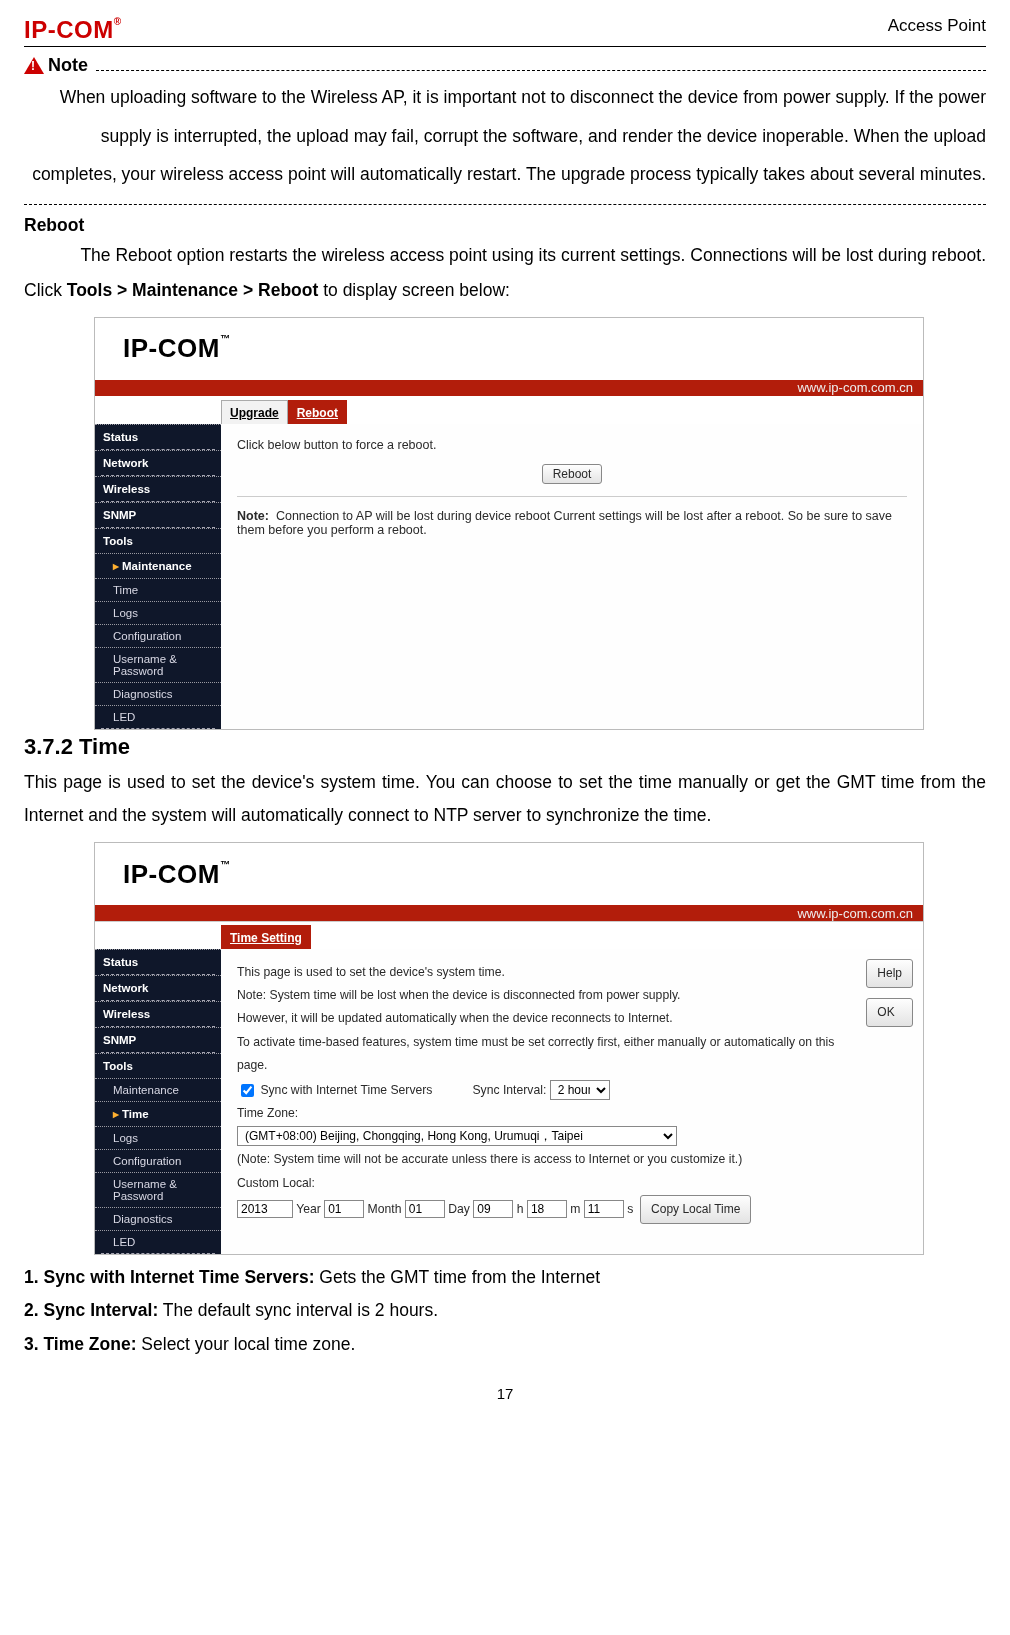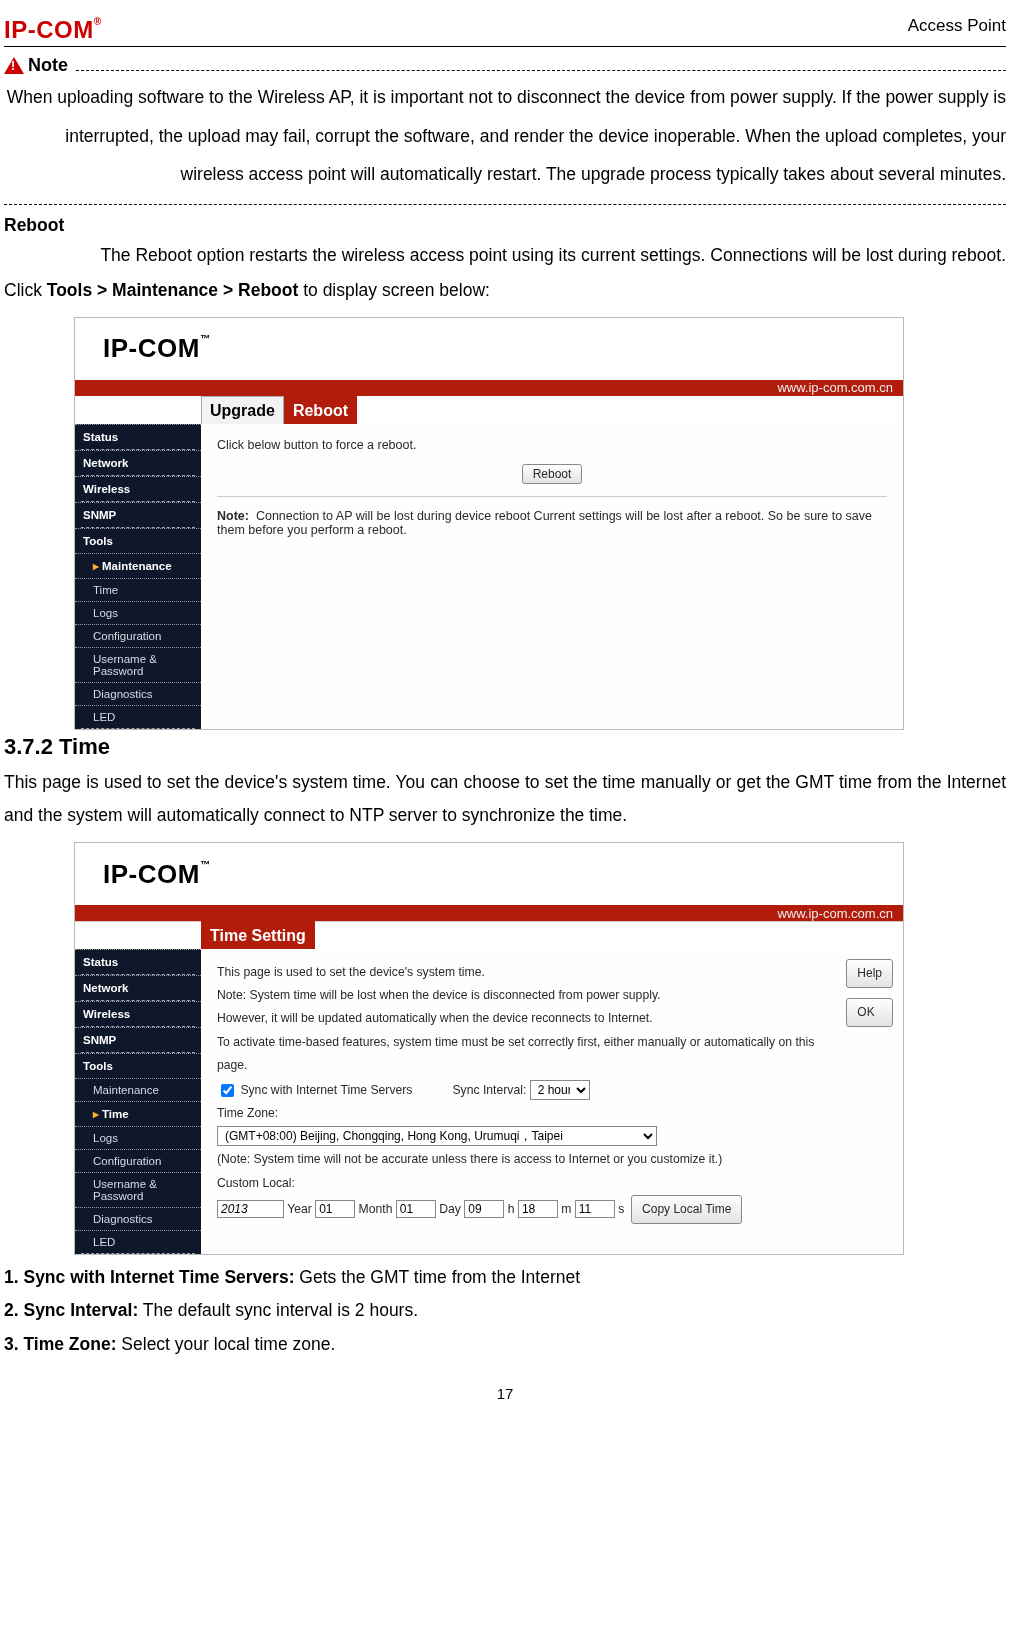--- a/index.html
+++ b/index.html
@@ -1,17 +1,17 @@
 <!DOCTYPE html>
 <html><head>
 <meta charset="utf-8">
 <style>
   * { box-sizing: border-box; }
   body { margin: 0; font-family: Arial, Helvetica, sans-serif; color: #000; background: #fff; width: 1010px; }
-  .page { padding: 16px 4px 8px; }
+  .page { padding: 16px 24px 8px; }
   .topbar { display: flex; align-items: flex-start; justify-content: space-between; border-bottom: 1px solid #000; padding-bottom: 2px; margin-bottom: 8px; }
   .logo { font-family: Arial Black, Arial, sans-serif; font-weight: 900; font-size: 24px; color: #c00; letter-spacing: 0.5px; }
   .logo sup { font-size: 10px; vertical-align: top; color:#c00; }
   .apoint { font-size: 17px; }
   .note-row { display: flex; align-items: center; gap: 4px; margin-top: 6px; }
   .tri { width: 0; height: 0; border-left: 10px solid transparent; border-right: 10px solid transparent; border-bottom: 17px solid #c00; position: relative; }
   .tri::after { content: "!"; position: absolute; left: -3px; top: 2px; color: #fff; font-weight: bold; font-size: 12px; }
   .note-label { font-weight: bold; font-size: 18px; }
   .dashes { flex: 1; border-bottom: 1px dashed #000; height: 10px; margin-left: 4px; }
   .body-text { font-size: 17.5px; line-height: 2.2; margin: 2px 0 10px; text-align: right; }
@@ -19,40 +19,40 @@
   .section-bold { font-weight: bold; font-size: 17.5px; margin: 4px 0 4px; }
   .clickline { font-size: 17.5px; line-height: 1.8; margin-bottom: 10px; }
   .clickline b { font-weight: bold; }
   .screenshot-wrap { margin: 4px 0 4px 70px; }
   .screenshot-wrap.wide { margin-left: 70px; }
   .shot { width: 830px; border: 1px solid #bbb; }
   .shot-header { height: 62px; background: linear-gradient(#fff,#fff); display:flex; align-items:center; justify-content:space-between; padding: 0 8px; }
   .shot-header .sh-logo { font-family: Arial Black, Arial, sans-serif; font-weight: 900; font-size: 26px; color:#000; letter-spacing:0.5px; padding-left:20px;}
   .orangebar { height: 16px; background: #b21d0b; display:flex; align-items:center; justify-content:flex-end; color:#eee; font-size:13px; padding: 0 10px; }
   .tabbar { height: 28px; background:#fff; display:flex; align-items:flex-end; padding-left: 126px; gap:0; }
-  .tab, .tab-active { font-size: 16px; font-weight:bold; padding: 5px 8px 4px; border:1px solid #aaa; border-bottom:none; background:#f2f2f2; }
+  .tab, .tab-active { font-size: 12px; font-weight:bold; padding: 5px 8px 4px; border:1px solid #aaa; border-bottom:none; background:#f2f2f2;text-decoration:underline; }
   .tab-active { background:#b21d0b; color:#fff; border-color:#b21d0b; }
   .tabbar2 { border-top:1px solid #ccc; }
   .shot-body { display:flex; }
   .side { width: 126px; background:#0f172a; font-size: 11.5px; color:#fff; }
   .side-sec { padding: 6px 8px; border-top:1px dotted #9a9aa2; font-weight:bold; }
   .side-item { padding: 5px 8px 5px 18px; border-top:1px dotted #9a9aa2; }
   .side-item.current::before { content:"▸ "; color:#ffb030; }
   .side-item.current { font-weight:bold; }
   .side-item.dim { color:#d8d8e4; }
   .side-sep { border-top:1px dashed #a5a5b2; margin:0 6px; }
   .main { flex:1; background:#fefefe; padding: 14px 16px 12px; font-size: 12.5px; color:#2a2a2a; }
   .btn { display:inline-block; border:1px solid #888; background:linear-gradient(#fefefe,#e3e3e3); border-radius:3px; padding:2px 10px; font-size:12px; }
   .center { text-align:center; }
   .mhr { border:none; border-top:1px solid #ccc; margin:12px 0; }
   .shot2 { width: 830px; border: 1px solid #bbb; }
   .main2 { flex:1; background:#fefefe; padding: 12px 16px 10px; font-size: 12.2px; color:#2a2a2a; line-height:1.9; position:relative; }
   .rightbtns { position:absolute; right:10px; top:10px; display:flex; flex-direction:column; gap:10px; }
   .input-mini { width:40px; border:1px solid #888; font-size:12px; padding:1px 3px; }
-  .input-year { width:67px; border:1px solid #888; font-size:12px; padding:1px 3px;font-style:italic; }
+  .input-year { width:56px; border:1px solid #888; font-size:12px; padding:1px 3px; }
   .select-wide { width:440px; border:1px solid #888; font-size:12px; padding:1px 3px; background:#fff; }
   .select-small { width:60px; border:1px solid #888; font-size:12px; padding:1px 3px; background:#fff; }
   .chk { vertical-align:middle; }
   .h372 { font-size: 22px; font-weight:bold; margin: 4px 0 6px; }
   .just { text-align: justify; }
   .defs { font-size: 17.5px; line-height: 1.9; margin-top: 6px; }
   .defs b { font-weight:bold; }
   .pagefoot { text-align:center; font-size:15px; margin-top:24px; }
 </style>
 </head>

